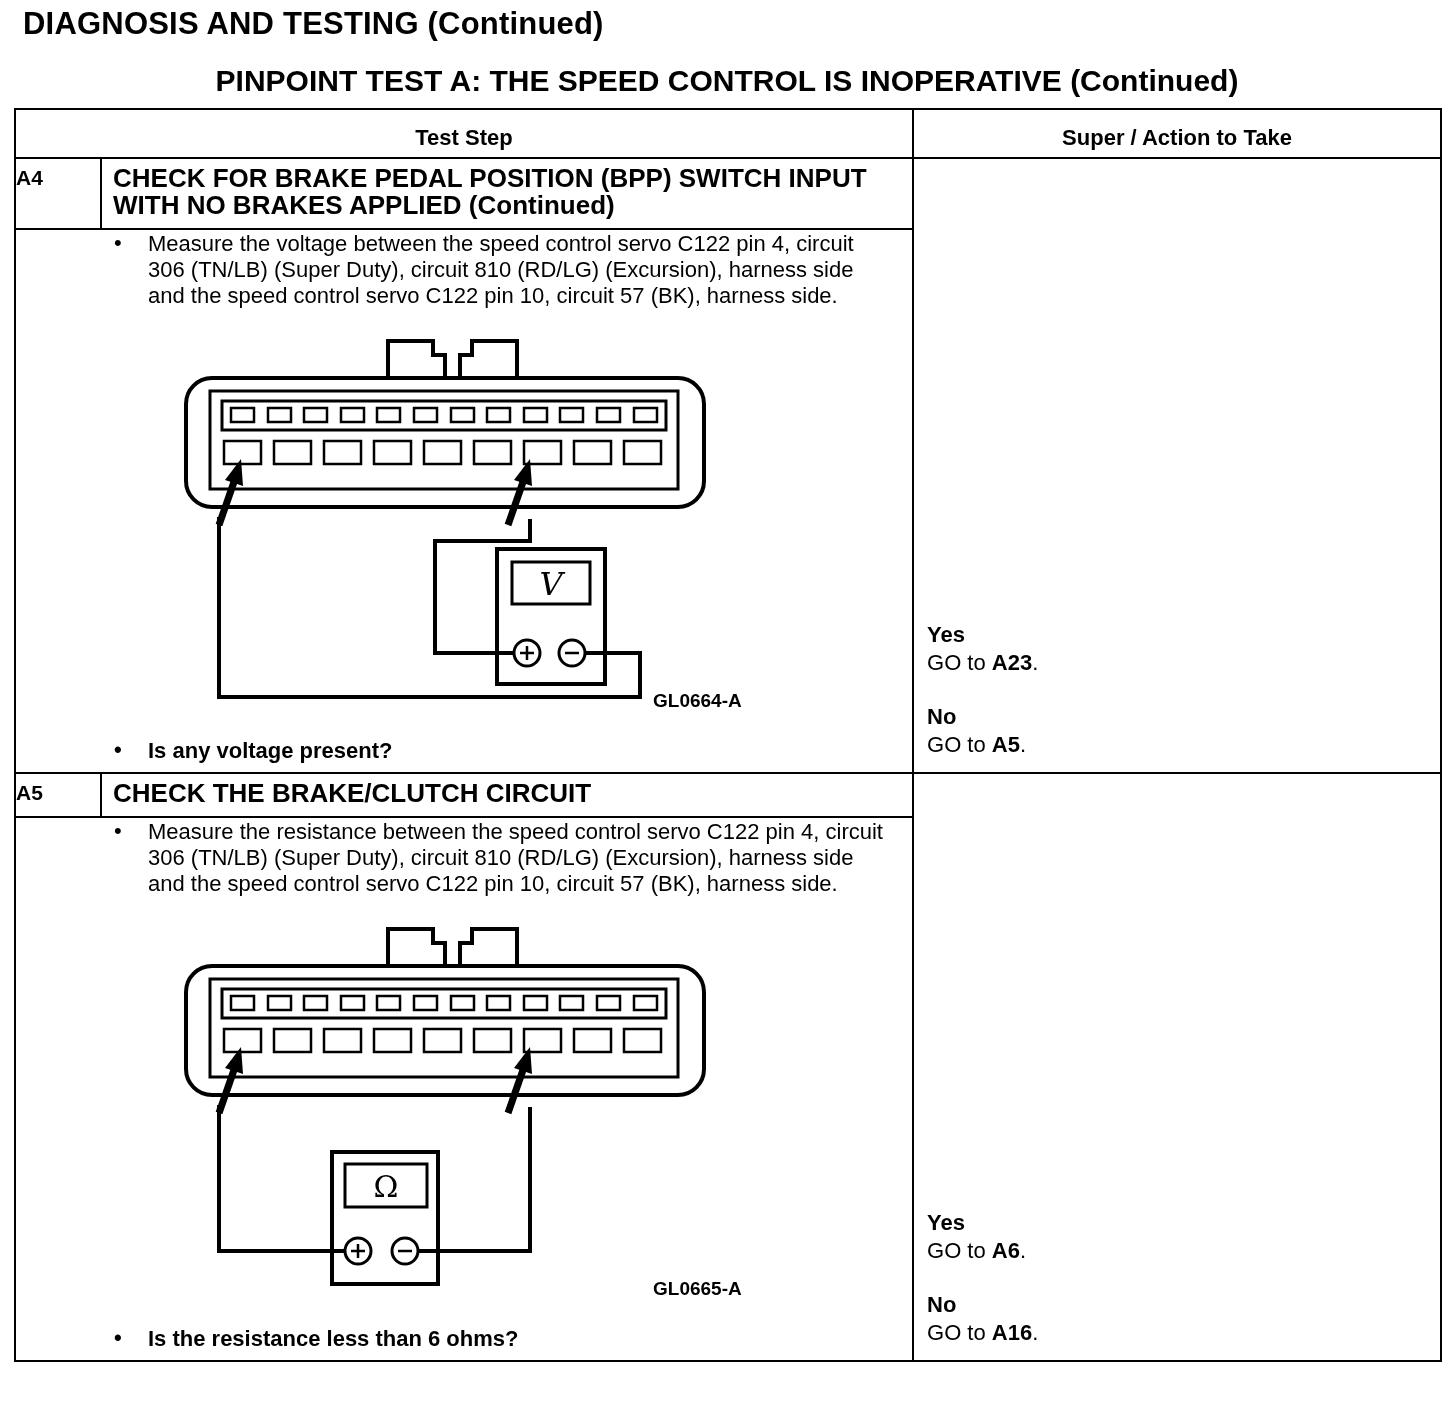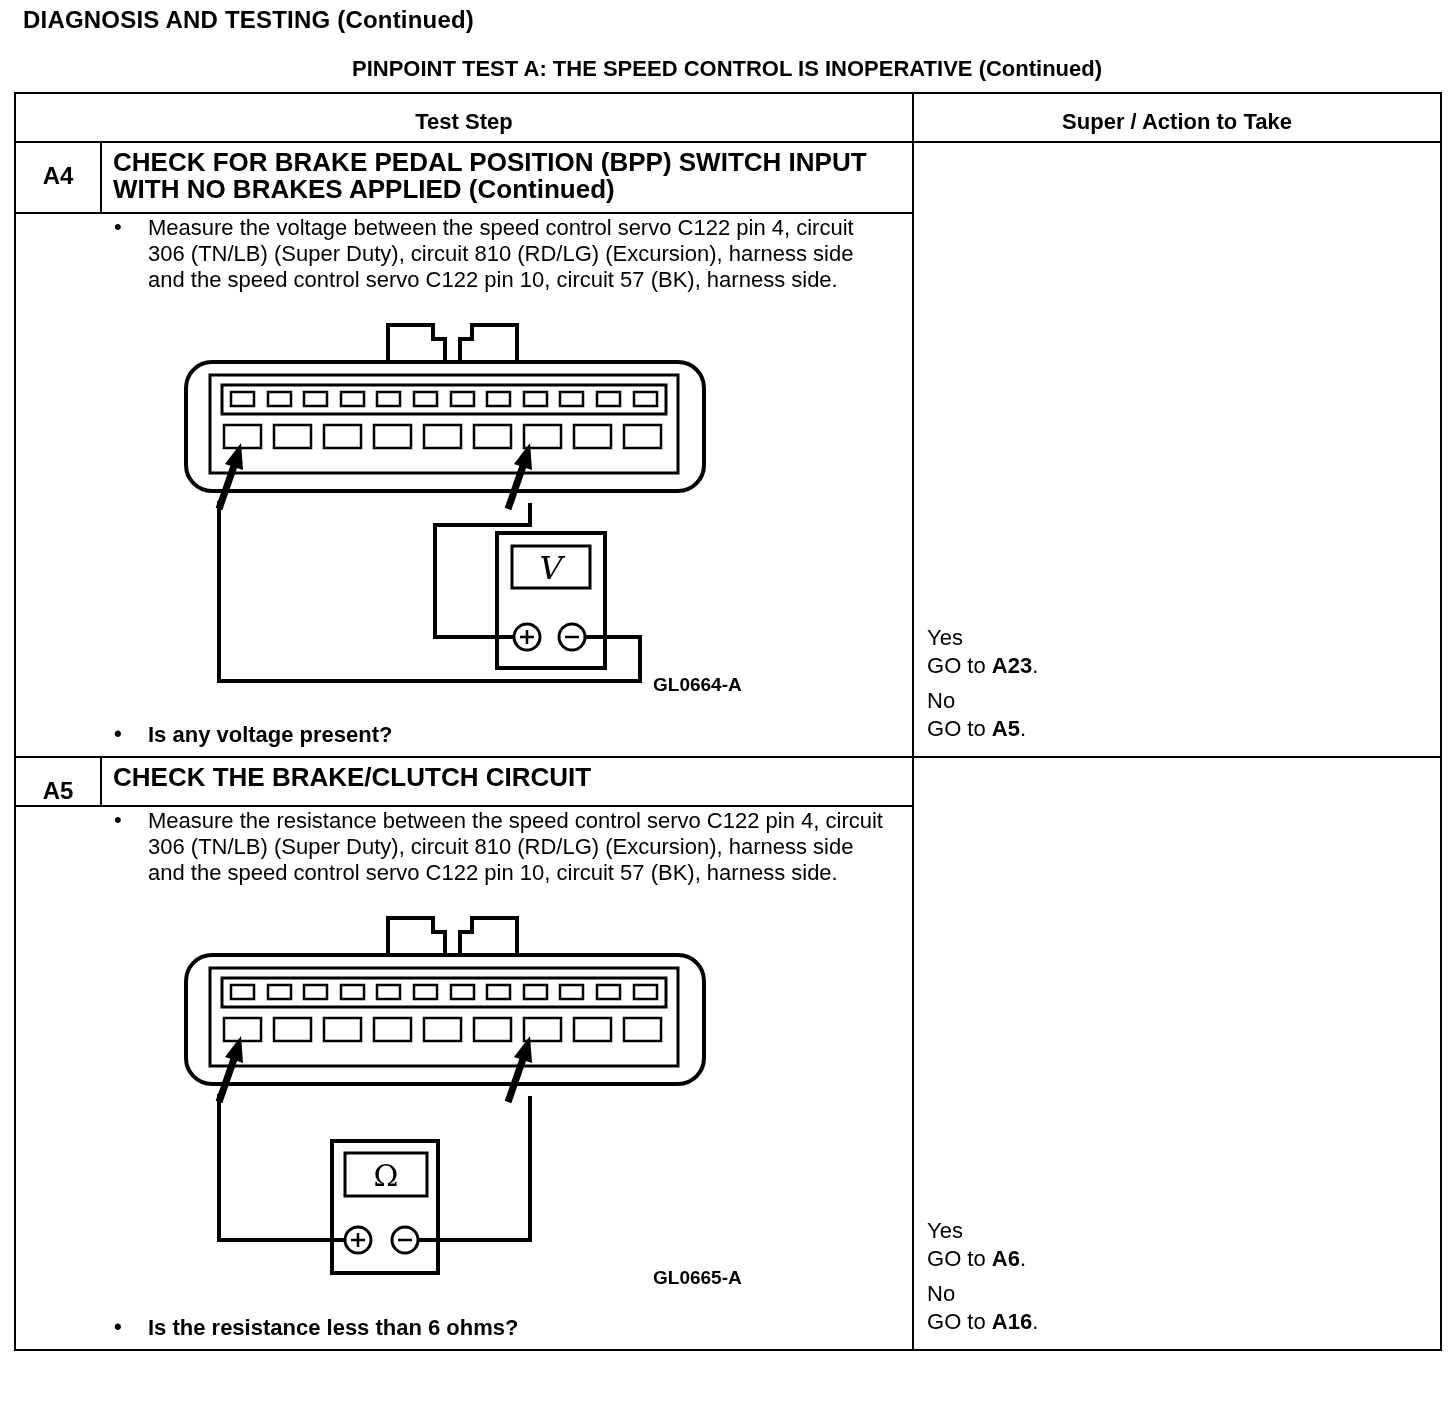--- a/index.html
+++ b/index.html
@@ -6,48 +6,48 @@
   html,body { background:#fff; }
   body {
     width:1456px; min-height:1422px;
     color:#000;
     font-family:"Liberation Sans", sans-serif;
     -webkit-font-smoothing:antialiased;
   }
   .page { padding:4px 16px 8px 14px; }
 
   .main-heading {
-    font-size:24px; font-weight:700; margin:2px 0 8px 9px;
+    font-size:31px; font-weight:700; margin:2px 0 8px 9px;
     letter-spacing:0.2px;
   }
   .table-title {
-    width:1426px; font-size:22px; font-weight:700; text-align:center;
+    width:1426px; font-size:30px; font-weight:700; text-align:center;
     margin:22px 0 10px 0;
   }
 
   table.pinpoint { width:1426px; border-collapse:collapse; table-layout:fixed; }
   .col-id { width:86px; } .col-main { width:812px; } .col-result { width:528px; }
   th, td { border:2px solid #000; vertical-align:top; }
   th { font-size:22px; font-weight:700; text-align:center; padding:15px 0 6px; }
 
-  .step-id { font-size:24px; font-weight:700; text-align:center; padding-top:19px; }
+  .step-id { font-size:21px; font-weight:700; text-align:left; padding-top:7px; }
   .step-title { font-size:26px; font-weight:700; line-height:27px; padding:6px 14px 9px 11px; }
   .step-content { padding:1px 0 8px 0; }
 
   .bullet {
     position:relative; margin-left:96px; padding-left:36px;
     width:771px; font-size:22px; line-height:26px;
   }
   .bullet::before { content:"\2022"; position:absolute; left:2px; top:-1px; }
   .bullet.question { font-weight:700; margin-top:14px; }
 
   svg.diagram { display:block; margin:20px 0 0 167px; }
 
   .result-cell { vertical-align:bottom; padding:6px 8px 13px 13px; }
-  .result-answer { font-size:22px; font-weight:400; line-height:27px; margin-top:7px; }
+  .result-answer { font-size:22px; font-weight:700; line-height:27px; margin-top:26px; }
   .result-action { font-size:22px; line-height:29px; }
   .result-action b { font-weight:700;margin-top:32px; }
 
   .continued { width:1426px; text-align:right; font-size:22px; margin-top:5px; }
 </style>
 </head>
 <body>
 
 <div class="page">
 

